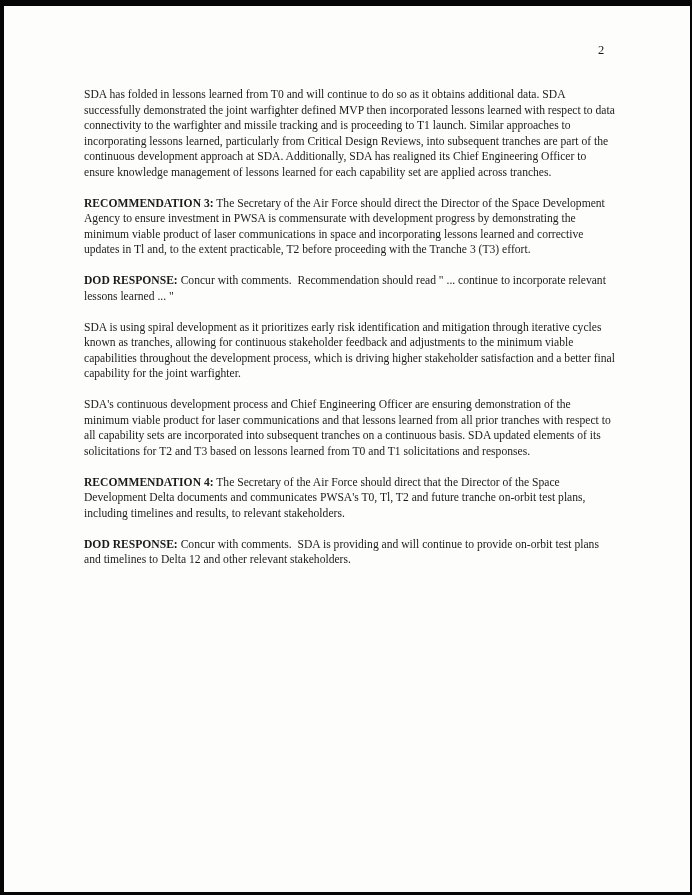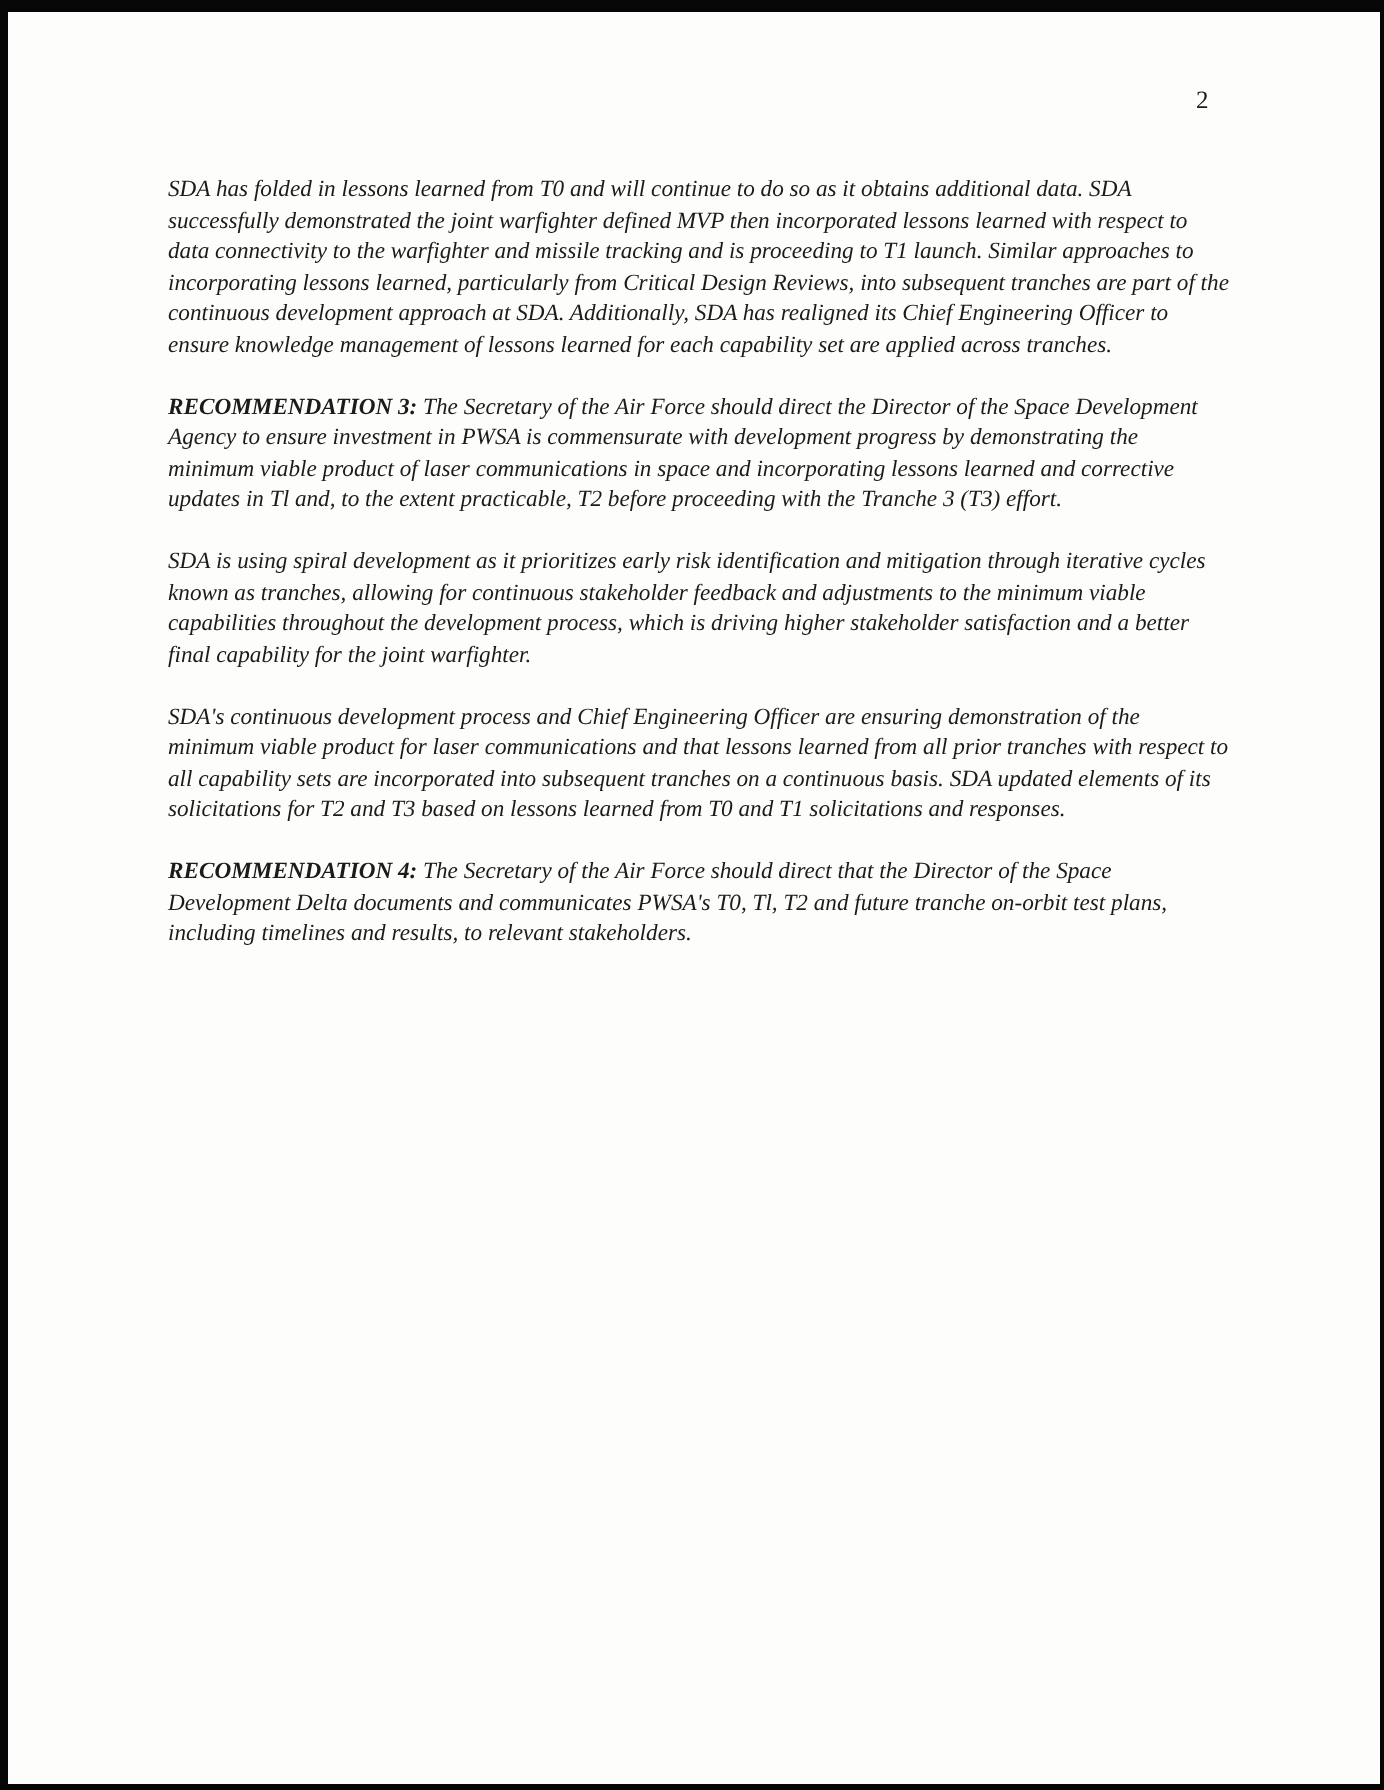--- a/index.html
+++ b/index.html
@@ -37,44 +37,45 @@
     top: 81px;
     left: 80px;
     width: 531px;
     font-size: 11.6px;
     line-height: 15.5px;
     text-align: left;
   }
   .para {
     margin: 0 0 15.5px 0;
     white-space: pre-wrap;
-    font-style: italic;
   }
   .para .lead {
     font-weight: bold;
     margin-top: 17px;
   }
 </style>
 </head>
 <body>
 
 <div class="scan">
   <div class="page">
 
     <div class="page-number">2</div>
 
     <div class="content">
 
       <p class="para"><strong class="lead"></strong><span>SDA has folded in lessons learned from T0 and will continue to do so as it obtains additional data. SDA successfully demonstrated the joint warfighter defined MVP then incorporated lessons learned with respect to data connectivity to the warfighter and missile tracking and is proceeding to T1 launch. Similar approaches to incorporating lessons learned, particularly from Critical Design Reviews, into subsequent tranches are part of the continuous development approach at SDA. Additionally, SDA has realigned its Chief Engineering Officer to ensure knowledge management of lessons learned for each capability set are applied across tranches.</span></p>
 
       <p class="para"><strong class="lead">RECOMMENDATION 3:</strong><span> The Secretary of the Air Force should direct the Director of the Space Development Agency to ensure investment in PWSA is commensurate with development progress by demonstrating the minimum viable product of laser communications in space and incorporating lessons learned and corrective updates in Tl and, to the extent practicable, T2 before proceeding with the Tranche 3 (T3) effort.</span></p>
 
+      <p class="para"><strong class="lead">DOD RESPONSE:</strong><span> Concur with comments.  Recommendation should read " ... continue to incorporate relevant lessons learned ... "</span></p>
 
       <p class="para"><strong class="lead"></strong><span>SDA is using spiral development as it prioritizes early risk identification and mitigation through iterative cycles known as tranches, allowing for continuous stakeholder feedback and adjustments to the minimum viable capabilities throughout the development process, which is driving higher stakeholder satisfaction and a better final capability for the joint warfighter.</span></p>
 
       <p class="para"><strong class="lead"></strong><span>SDA's continuous development process and Chief Engineering Officer are ensuring demonstration of the minimum viable product for laser communications and that lessons learned from all prior tranches with respect to all capability sets are incorporated into subsequent tranches on a continuous basis. SDA updated elements of its solicitations for T2 and T3 based on lessons learned from T0 and T1 solicitations and responses.</span></p>
 
       <p class="para"><strong class="lead">RECOMMENDATION 4:</strong><span> The Secretary of the Air Force should direct that the Director of the Space Development Delta documents and communicates PWSA's T0, Tl, T2 and future tranche on-orbit test plans, including timelines and results, to relevant stakeholders.</span></p>
 
+      <p class="para"><strong class="lead">DOD RESPONSE:</strong><span> Concur with comments.  SDA is providing and will continue to provide on-orbit test plans and timelines to Delta 12 and other relevant stakeholders.</span></p>
 
     </div>
   </div>
 </div>
 
 </body></html>

